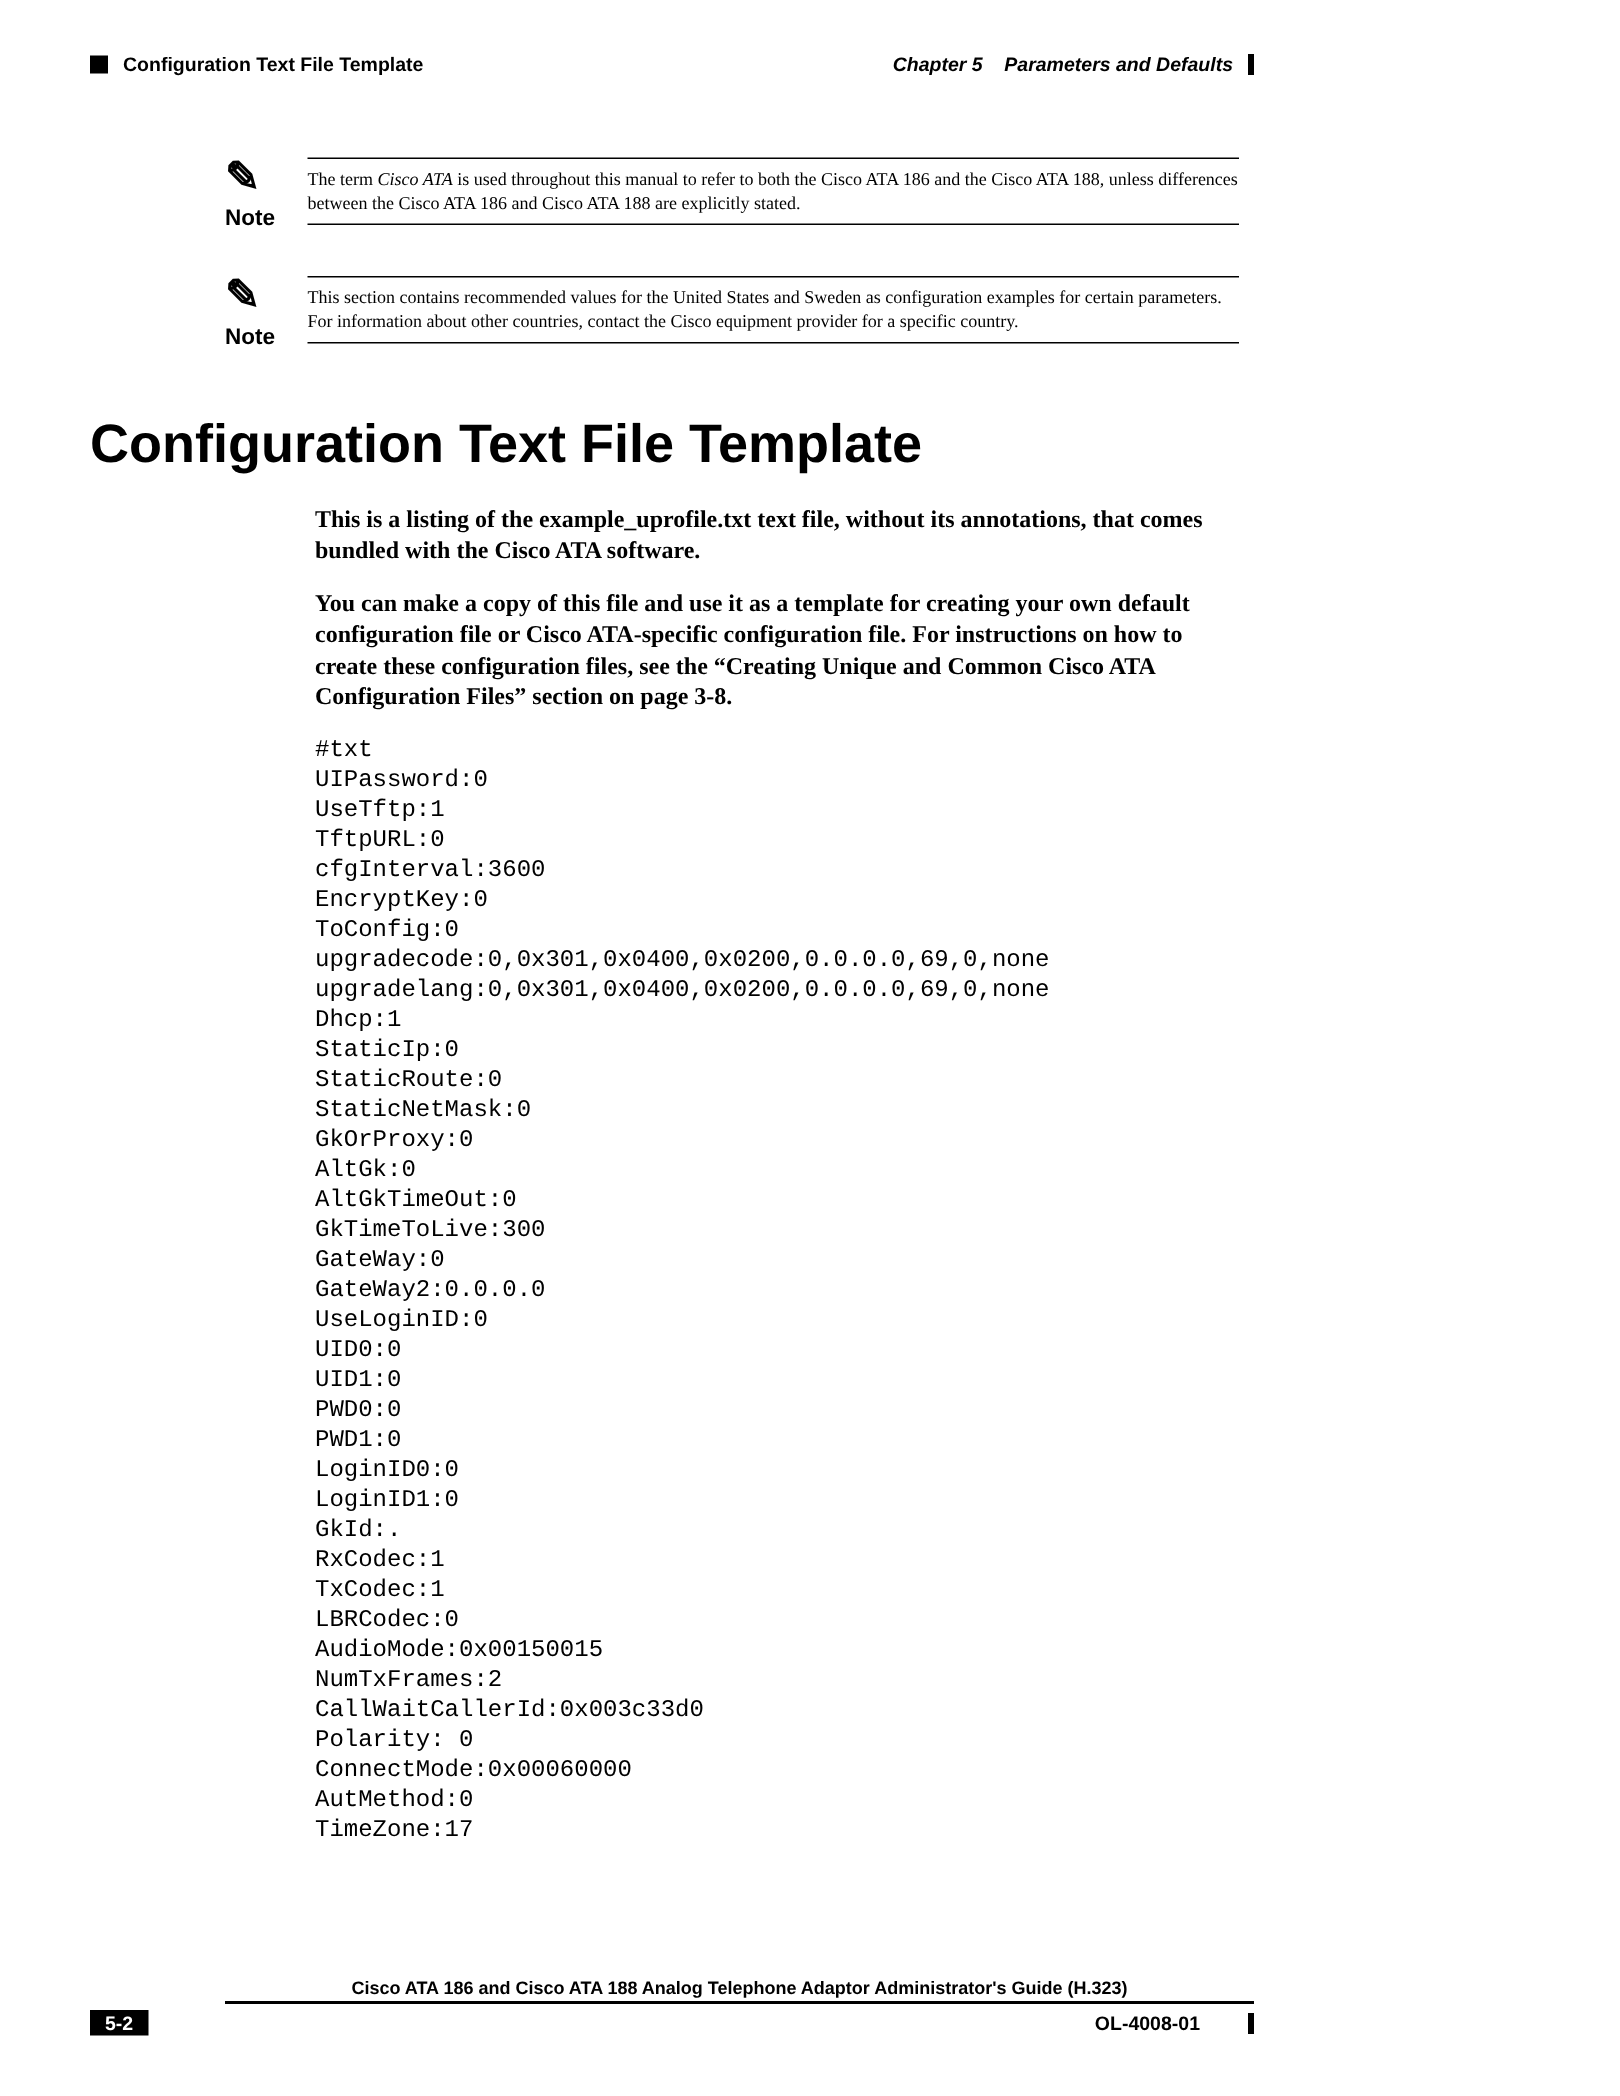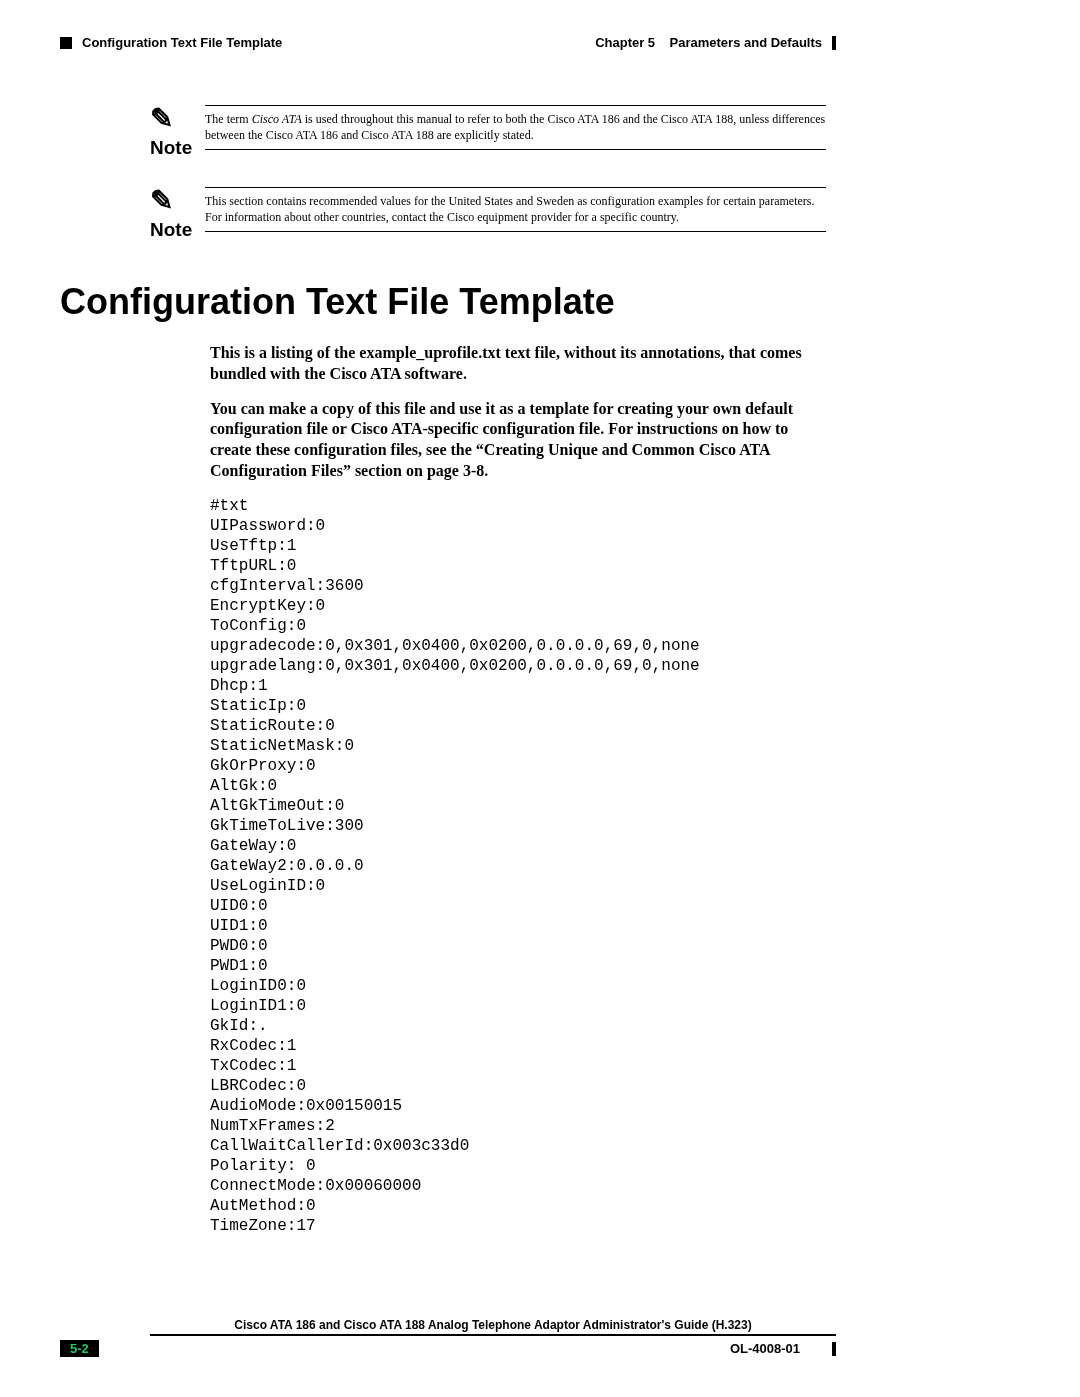--- a/index.html
+++ b/index.html
@@ -32,20 +32,21 @@
   }
   .header-left .sq {
     width: 12px;
     height: 12px;
     background: #000;
     margin-right: 10px;
   }
   .header-right {
     display: flex;
     align-items: center;
+    font-style: italic;
   }
   .header-right .chapter-name {
     margin-right: 10px;
   }
   .header-right .vbar {
     width: 4px;
     height: 14px;
     background: #000;
   }
   .note-block {
@@ -65,21 +66,21 @@
     font-size: 28px;
     display: inline-block;
     transform: rotate(0deg);
     line-height: 1;
     margin-bottom: 4px;
     font-weight: bold;
   }
   .note-label {
     font-family: Arial, Helvetica, sans-serif;
     font-weight: bold;
-    font-size: 19px;
+    font-size: 15px;
   }
   .note-body-col {
     flex: 1;
   }
   .note-hr {
     border: none;
     border-top: 1px solid #000;
     margin: 0 0 6px 0;
     width: 100%;
   }
@@ -137,21 +138,21 @@
     font-family: Arial, Helvetica, sans-serif;
     font-size: 13px;
     font-weight: bold;
   }
   .footer-left {
     display: flex;
     align-items: center;
   }
   .page-num {
     background: #000;
-    color: #22c55e;
+    color: #ffffff;
     padding: 1px 10px;
     margin-right: 8px;
     font-size: 13px;
   }
   .footer-right {
     display: flex;
     align-items: center;
     gap: 24px;
   }
   .footer-right .code {

